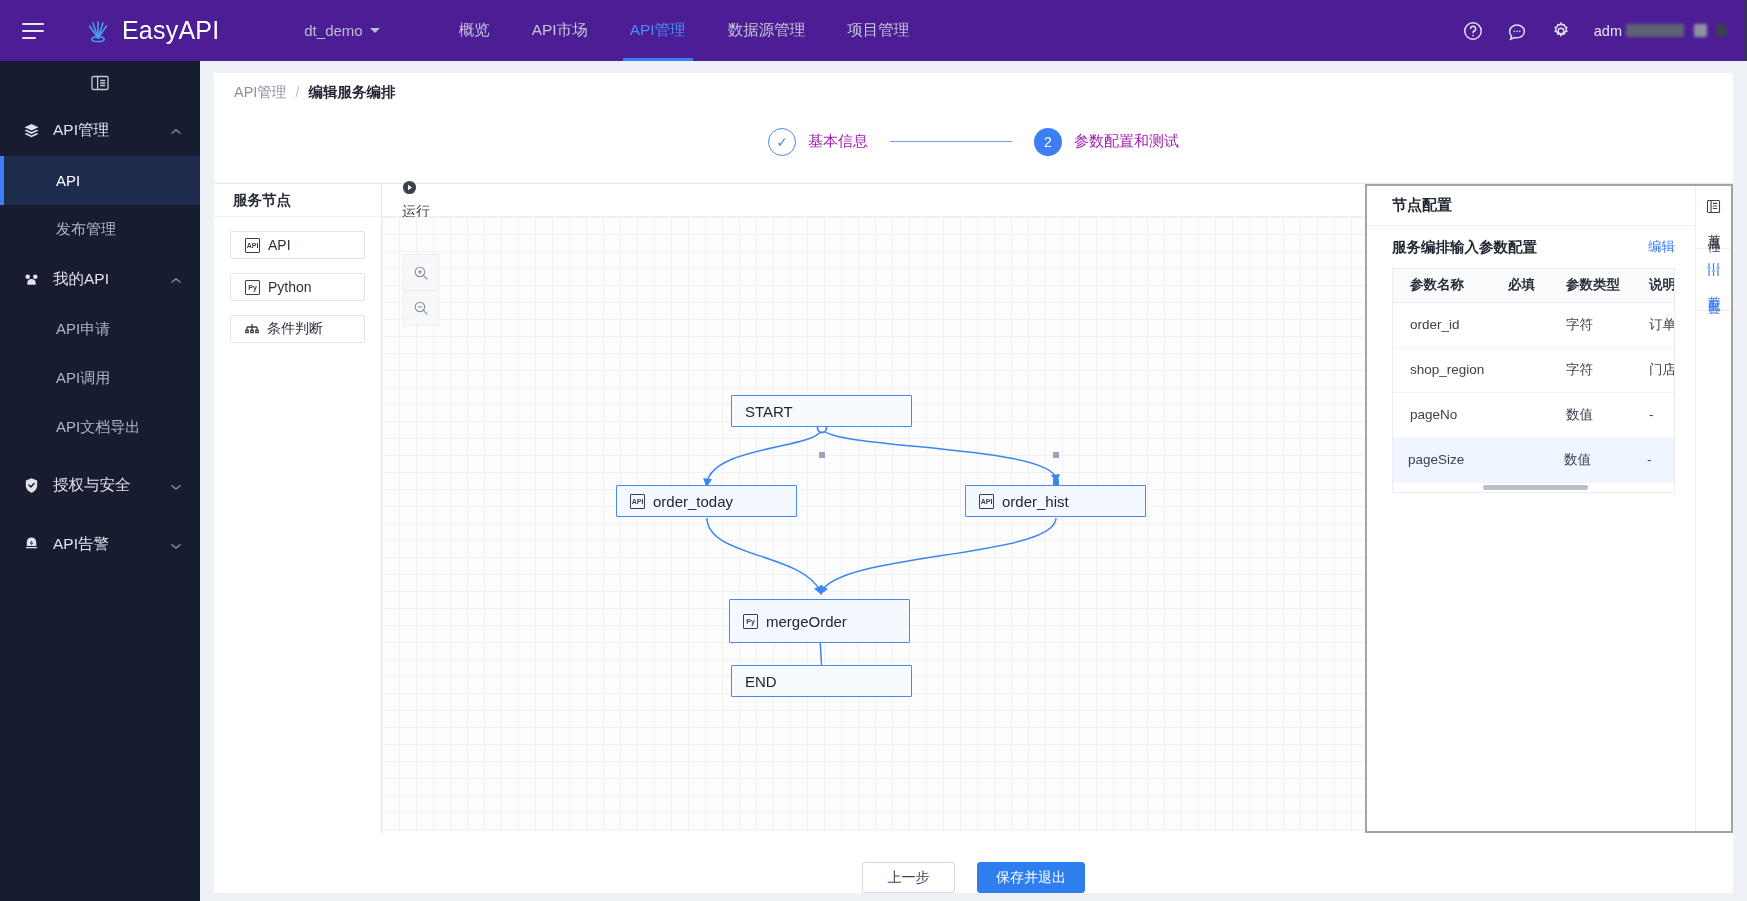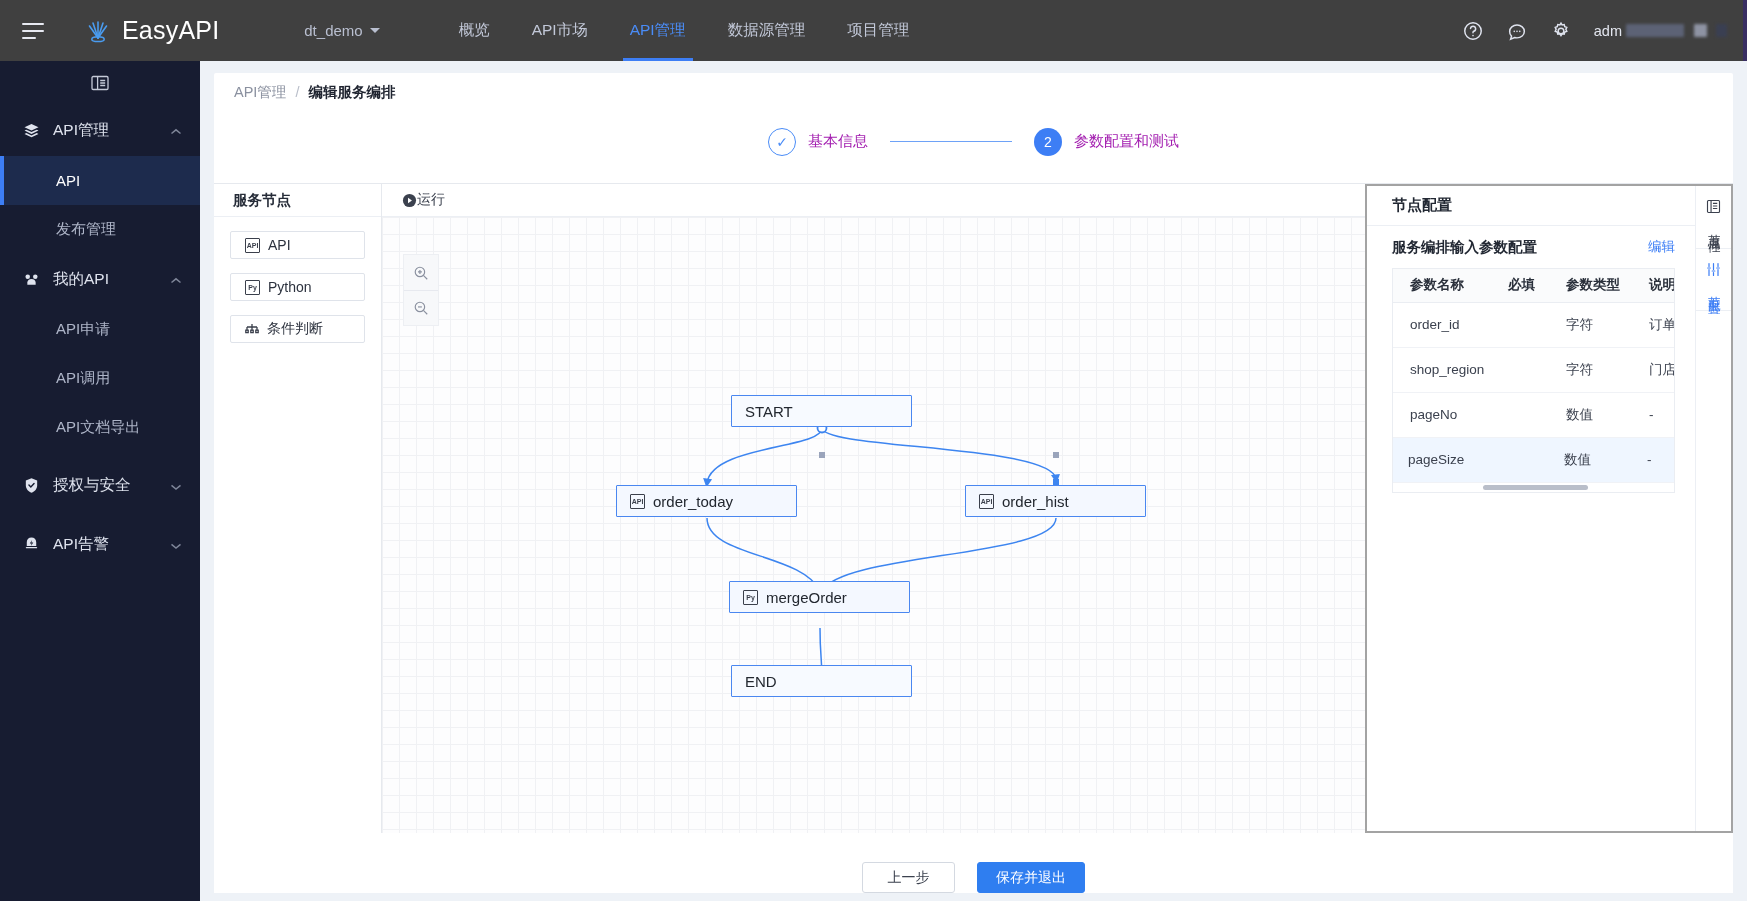--- a/index.html
+++ b/index.html
@@ -7,21 +7,21 @@
     width: 1747px; height: 901px;
     font-family: "Liberation Sans", "DejaVu Sans", sans-serif;
     background: #0d1022;
     overflow: hidden;
   }
   body { position: relative; }
 
   
   .topbar {
     position: absolute; top: 0; left: 0; width: 1747px; height: 61px;
-    background: #404040;
+    background: #4c1d95;
     display: flex; align-items: center;
     z-index: 40;
   }
   .hamburger { width: 22px; height: 16px; margin-left: 22px; margin-right: 22px;
     display: flex; flex-direction: column; justify-content: space-between; cursor: pointer; }
   .hamburger i { display:block; height: 2px; background: #e8eaf2; border-radius: 1px; }
   .hamburger i:nth-child(1){ width: 22px; }
   .hamburger i:nth-child(2){ width: 22px; }
   .hamburger i:nth-child(3){ width: 14px; }
 
@@ -120,21 +120,21 @@
     width: 15px; height: 15px; border: 1.3px solid #3a3f4b; border-radius: 1px;
     font-size: 7px; display: flex; align-items: center; justify-content: center;
     color: #3a3f4b; font-weight: bold; line-height: 1;
   }
 
   .canvas-wrap { flex: 1; position: relative; background: #fff; }
   .canvas-toolbar {
     height: 33px; border-bottom: 1px solid #eceff4; display: flex; align-items: center;
     padding-left: 20px; gap: 8px;
   }
-  .run-btn { display: flex; align-items: center; gap: 0; font-size: 14px; color: #3b414e; cursor: pointer; }
+  .run-btn { display: flex; gap: 8px; font-size: 14px; color: #3b414e; cursor: pointer; flex-direction: column; }
   .canvas {
     position: absolute; left: 0; right: 0; top: 33px; bottom: 0;
     background-color: #fdfdfe;
     background-image:
       linear-gradient(to right, #f0f1f4 1px, transparent 1px),
       linear-gradient(to bottom, #f0f1f4 1px, transparent 1px);
     background-size: 17px 17px;
     overflow: hidden;
     padding-left: 24px;
   }
@@ -465,21 +465,21 @@
             <span>START</span>
           </div>
           <div class="fnode" style="left:234px;top:268px;width:181px;height:32px">
             <span class="tagico">API</span>
             <span>order_today</span>
           </div>
           <div class="fnode" style="left:583px;top:268px;width:181px;height:32px">
             <span class="tagico">API</span>
             <span>order_hist</span>
           </div>
-          <div class="fnode" style="left:347px;top:364px;width:181px;height:32px">
+          <div class="fnode" style="left:347px;top:382px;width:181px;height:44px">
             <span class="tagico">Py</span>
             <span>mergeOrder</span>
           </div>
           <div class="fnode plain" style="left:349px;top:448px;width:181px;height:32px">
             <span>END</span>
           </div>
         </div>
       </div>
 
       <div class="right-panel">

